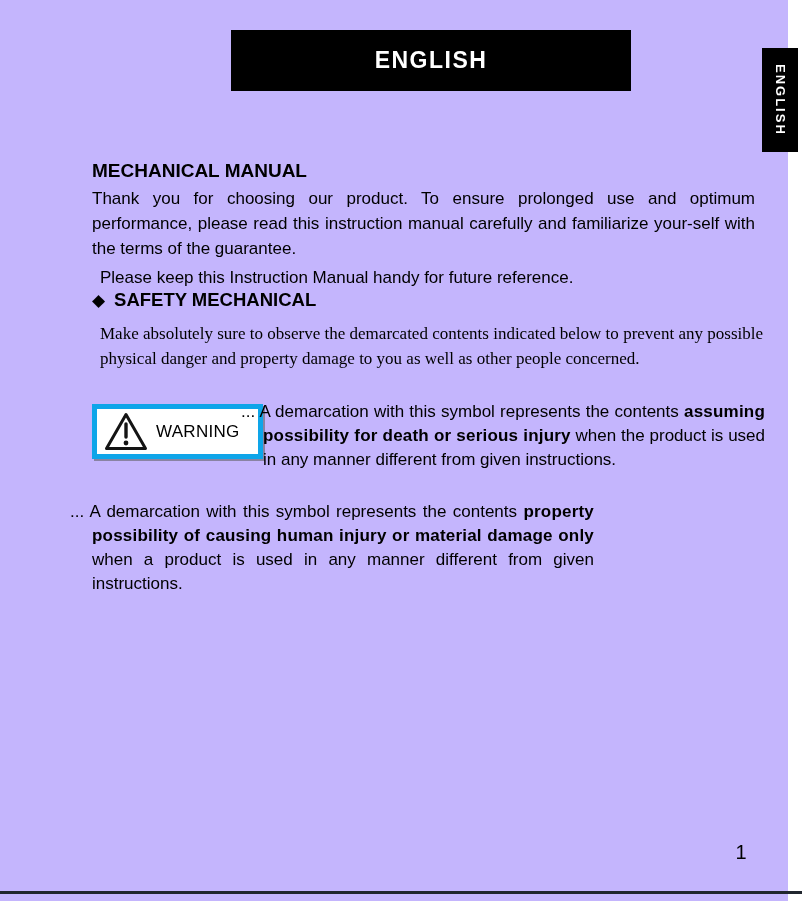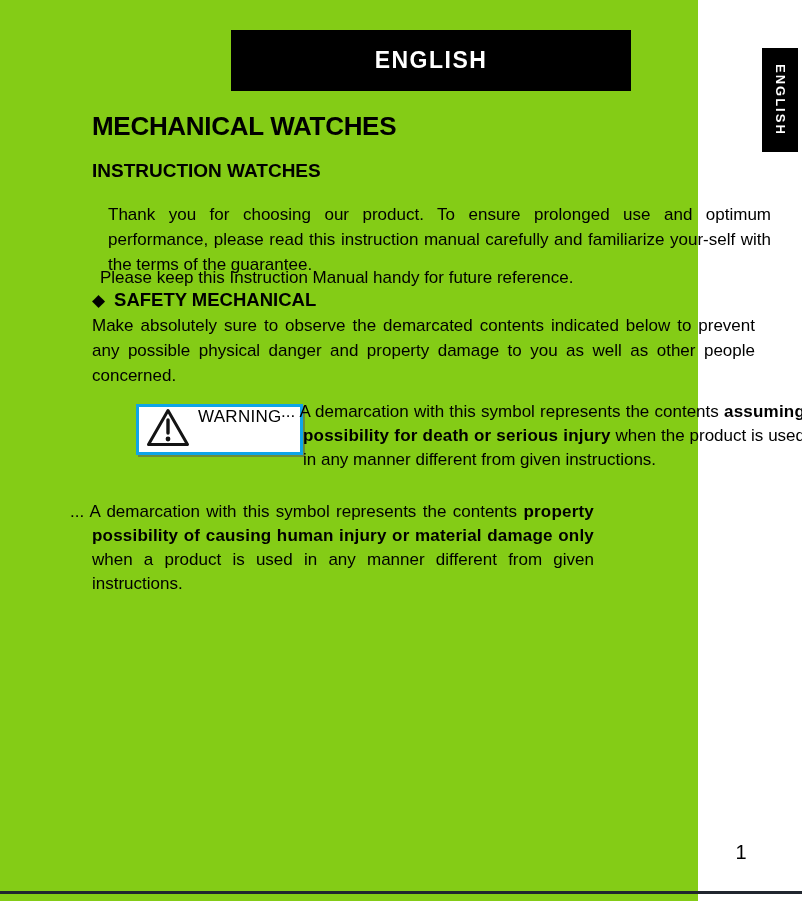--- a/index.html
+++ b/index.html
@@ -4,21 +4,21 @@
 <style>
   html,body { margin:0; padding:0; }
   body {
     width:802px; height:901px;
     background:#ffffff;
     font-family:"Liberation Sans","DejaVu Sans",sans-serif;
     color:#000;
     position:relative;
     overflow:hidden;
   }
-  .page { position:relative; width:698px; height:901px; background:#84cc16; }
+  .page { position:relative; width:788px; height:901px; background:#c4b5fd; }
 
   
   .banner {
     position:absolute; left:231px; top:30px; width:400px; height:61px;
     background:#000; color:#fff;
     display:flex; align-items:center; justify-content:center;
     font-size:23px; font-weight:bold; letter-spacing:1.5px;
   }
 
   
@@ -57,26 +57,25 @@
 
   
   .callout { position:absolute; left:92px; display:flex; align-items:flex-start; }
   .callout.warning { top:400px; }
   .callout.caution { top:500px; }
 
   .signal-box {
     margin-top:4px;
     width:155px; height:45px;
     background:#fff;
-    border:3px solid #0ea5e9;
+    border:5px solid #0ea5e9;
     box-shadow:2px 2px 0 rgba(90,90,90,0.55);
-    display:flex; 
+    display:flex; align-items:center;
     padding-left:6px; gap:7px;
     flex:none;
-    margin-left:44px;
   }
   .signal-label { font-size:17px; letter-spacing:0.3px; }
   .tri-icon { display:block; flex:none; }
 
   .callout-text {
     width:502px; margin-left:2px;
     font-size:17px; line-height:24px;
     text-align:justify;
     text-indent:-22px;
     box-sizing:border-box;
@@ -99,34 +98,33 @@
 <div class="page">
 
   <div class="banner">
     <span>ENGLISH</span>
   </div>
 
   <div class="side-tab">
     <span>ENGLISH</span>
   </div>
 
-  <h1 class="title" style="margin:0;">MECHANICAL WATCHES</h1>
 
-  <h2 class="manual-heading" style="margin:0;">INSTRUCTION WATCHES</h2>
+  <h2 class="manual-heading" style="margin:0;">MECHANICAL MANUAL</h2>
 
-  <p class="p1 body-text" style="margin:16px;">Thank you for choosing our product. To ensure prolonged use and optimum performance, please read this instruction manual carefully and familiarize your-self with the terms of the guarantee.</p>
+  <p class="p1 body-text" style="margin:0;">Thank you for choosing our product. To ensure prolonged use and optimum performance, please read this instruction manual carefully and familiarize your-self with the terms of the guarantee.</p>
 
   <p class="p2 body-text" style="margin:8px;">Please keep this Instruction Manual handy for future reference.</p>
 
   <h2 class="safety-heading" style="margin:0;">
     <span class="diamond">◆</span>
     <span>SAFETY MECHANICAL</span>
   </h2>
 
-  <p class="p3 body-text" style="margin:0;">Make absolutely sure to observe the demarcated contents indicated below to prevent any possible physical danger and property damage to you as well as other people concerned.</p>
+  <p class="p3 body-text" style="margin:8px;font-family:Liberation Serif, serif;">Make absolutely sure to observe the demarcated contents indicated below to prevent any possible physical danger and property damage to you as well as other people concerned.</p>
 
   <div class="callout warning">
     <div class="signal-box">
       <svg class="tri-icon" width="46" height="41" viewBox="0 0 46 41">
         <path d="M23 3.5 L42.5 37.5 L3.5 37.5 Z" fill="none" stroke="#141414" stroke-width="3" stroke-linejoin="round"></path>
         <path d="M23 13 L23 26" stroke="#141414" stroke-width="3.4" stroke-linecap="round"></path>
         <circle cx="23" cy="32" r="2.4" fill="#141414"></circle>
       </svg>
       <span class="signal-label">WARNING</span>
     </div>

